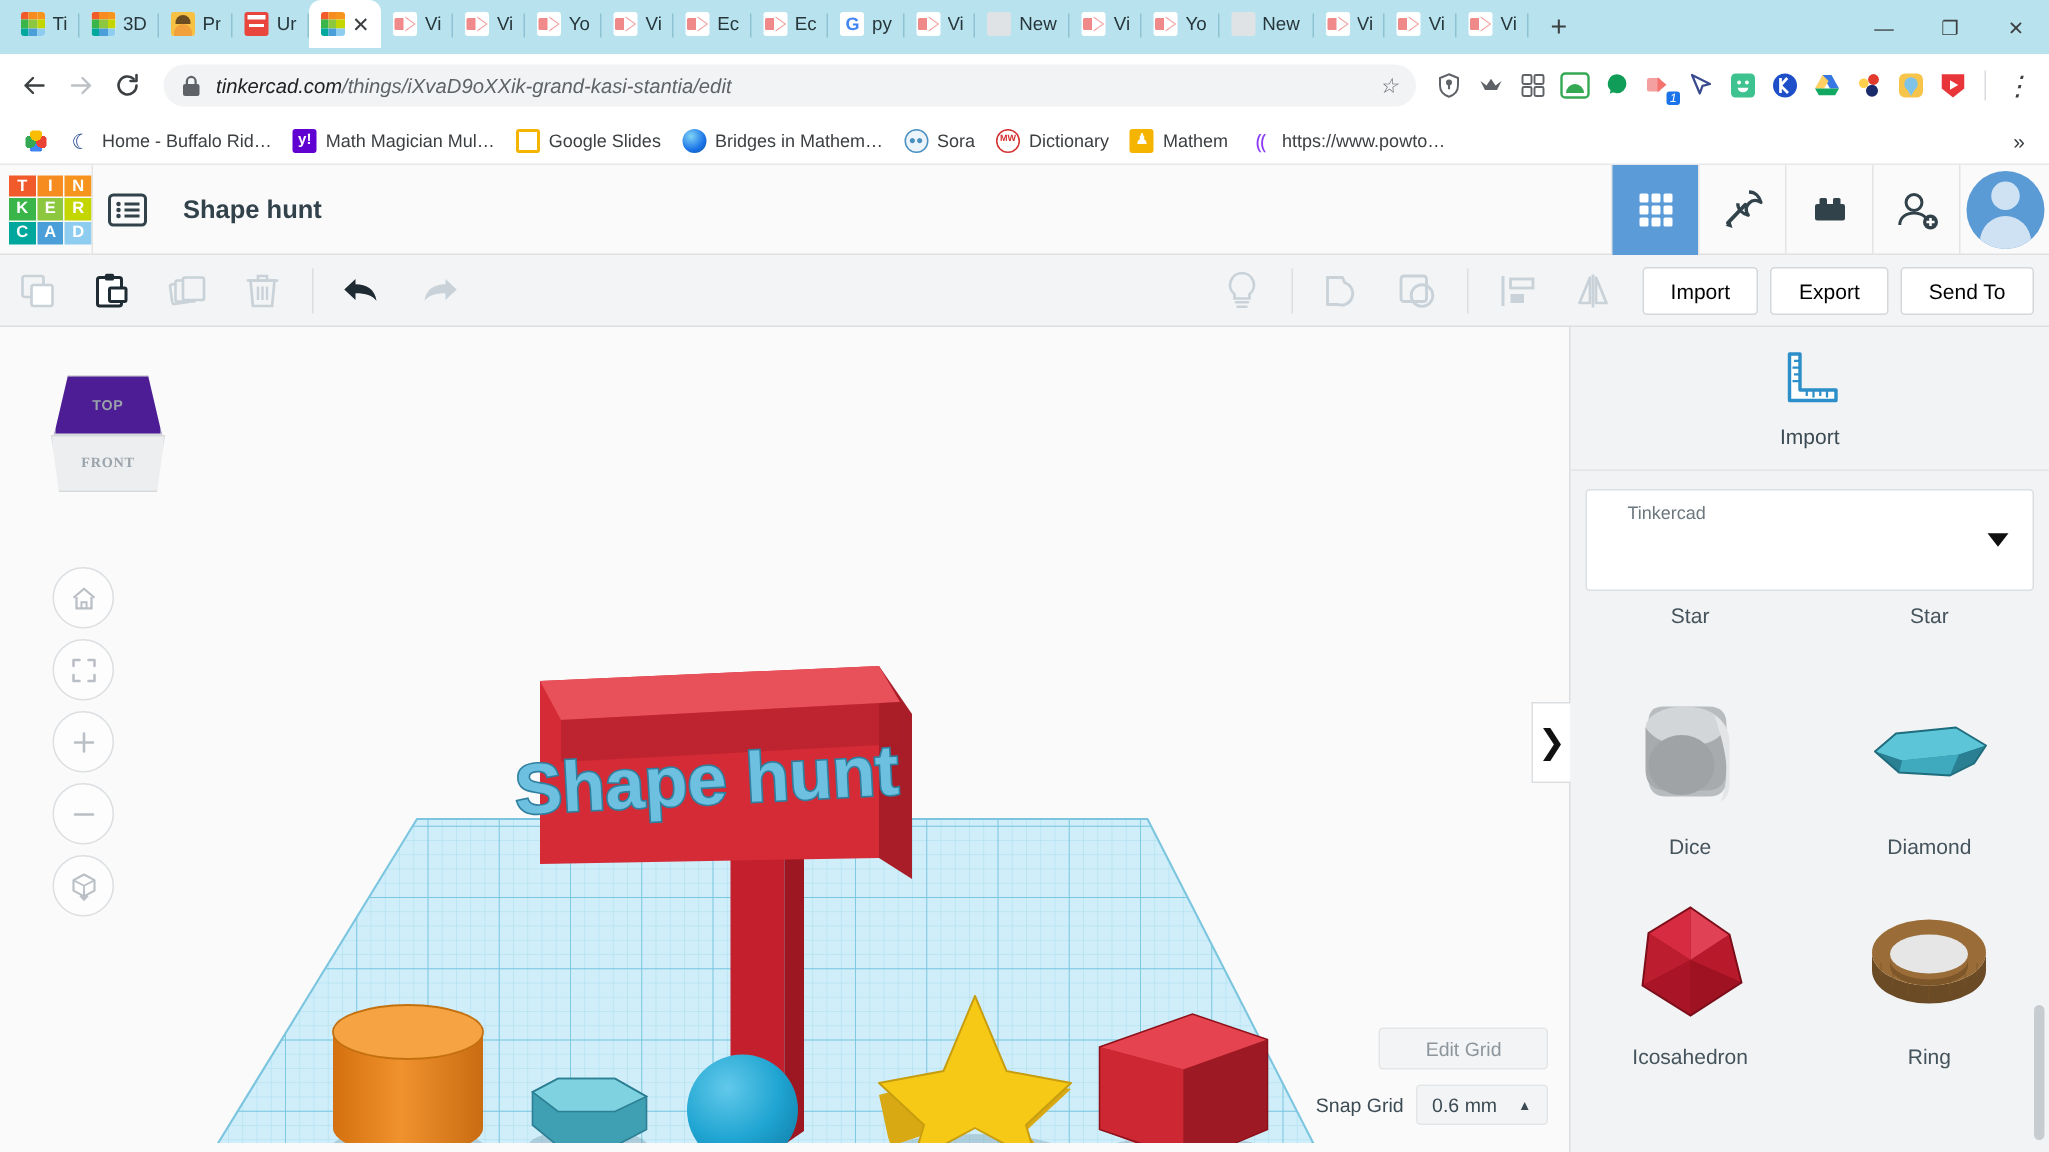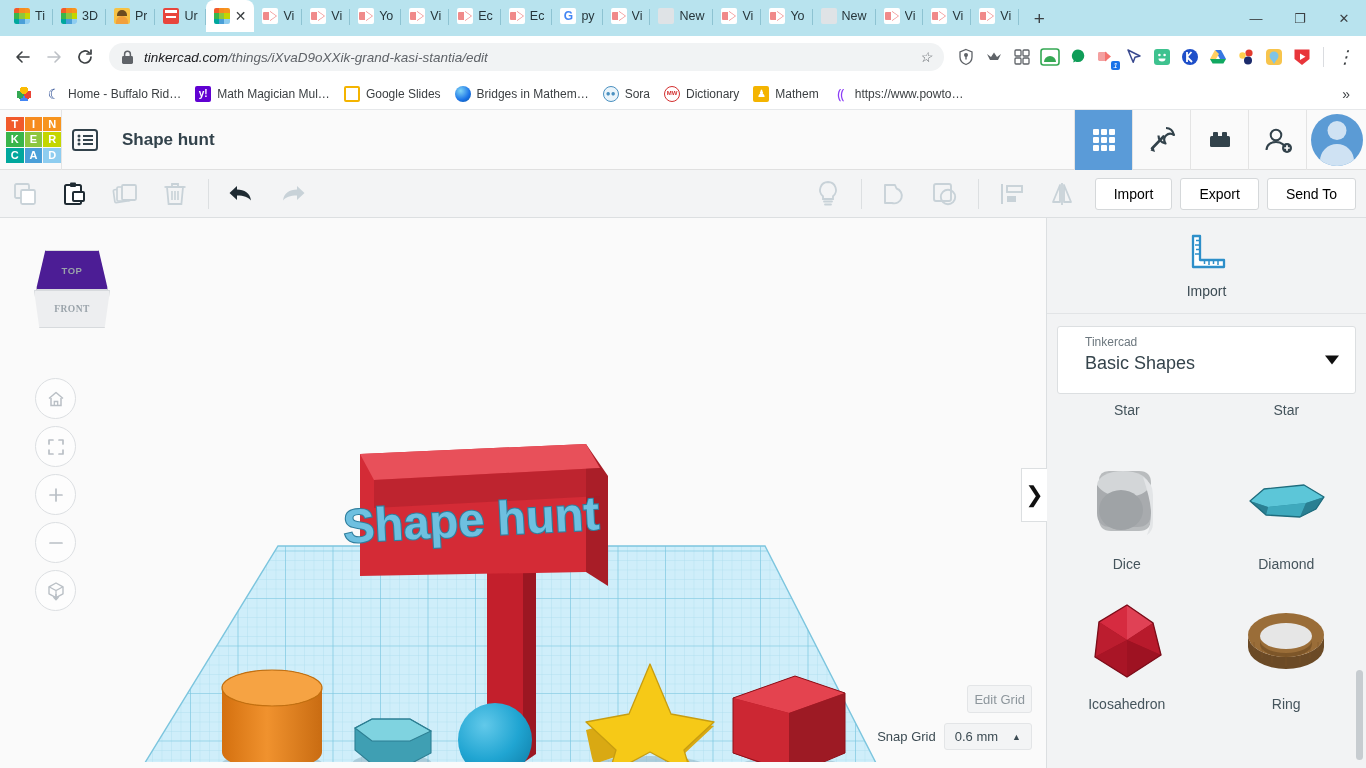--- a/index.html
+++ b/index.html
@@ -141,21 +141,21 @@
      clip-path:polygon(0 0,100% 0,93% 100%,7% 100%);
      display:flex; align-items:center; justify-content:center;font-family:Liberation Serif, serif;}
   .vc-label { font-size:9.5px; font-weight:bold; color:#9aa3aa; letter-spacing:.5px;}
   .navbtns { position:absolute; left:35px; top:160px; display:flex; flex-direction:column; gap:7px;}
   .navbtn { width:41px; height:41px; border-radius:50%; border:1px solid #dcdfe2;
      background:#fdfdfd; display:flex; align-items:center; justify-content:center; color:#b9bfc5;}
 
   .grid-controls { position:absolute; right:14px; bottom:18px; display:flex;
      flex-direction:column; align-items:flex-end; gap:10px; }
   .editgrid { background:#f3f4f5; border:1px solid #e3e5e7; border-radius:3px;
-     height:28px; padding:0 6px; display:flex; align-items:center;
+     height:28px; padding:0 30px; display:flex; align-items:center;
      font-size:13px; color:#8d969c; }
   .snaprow { display:flex; align-items:center; gap:8px; }
   .snaplbl { font-size:13px; color:#3c4b53;margin-left:20px; }
   .snapsel { background:#f3f4f5; border:1px solid #e3e5e7; border-radius:3px;
      height:27px; padding:0 10px; display:flex; align-items:center; gap:14px;
      font-size:13px; color:#3c4b53; }
 
   
   .rpanel { width:320px; background:#f2f3f4; border-left:1px solid #dcdfe1;
      display:flex; flex-direction:column; flex:none; position:relative; }
@@ -788,21 +788,20 @@
                 <path d="M14 7.5h-4M14 12h-5M14 16.5h-4M14 21h-5"></path>
                 <path d="M18.5 27v4M23 27v5M27.5 27v4M32 27v5"></path>
               </g>
             </svg>
             <span>Import</span>
           </div>
         </div>
 
         <div class="rp-select">
           <div class="rp-sel-sub">Tinkercad</div>
-          <div class="rp-sel-main">Basic Shapes</div>
           <div class="rp-caret"></div>
         </div>
 
         <div class="rp-grid">
 
           <div class="shape-row" style="height:26px;">
             <div class="shape-cell">
               <div class="shape-cap">Star</div>
             </div>
             <div class="shape-cell">

